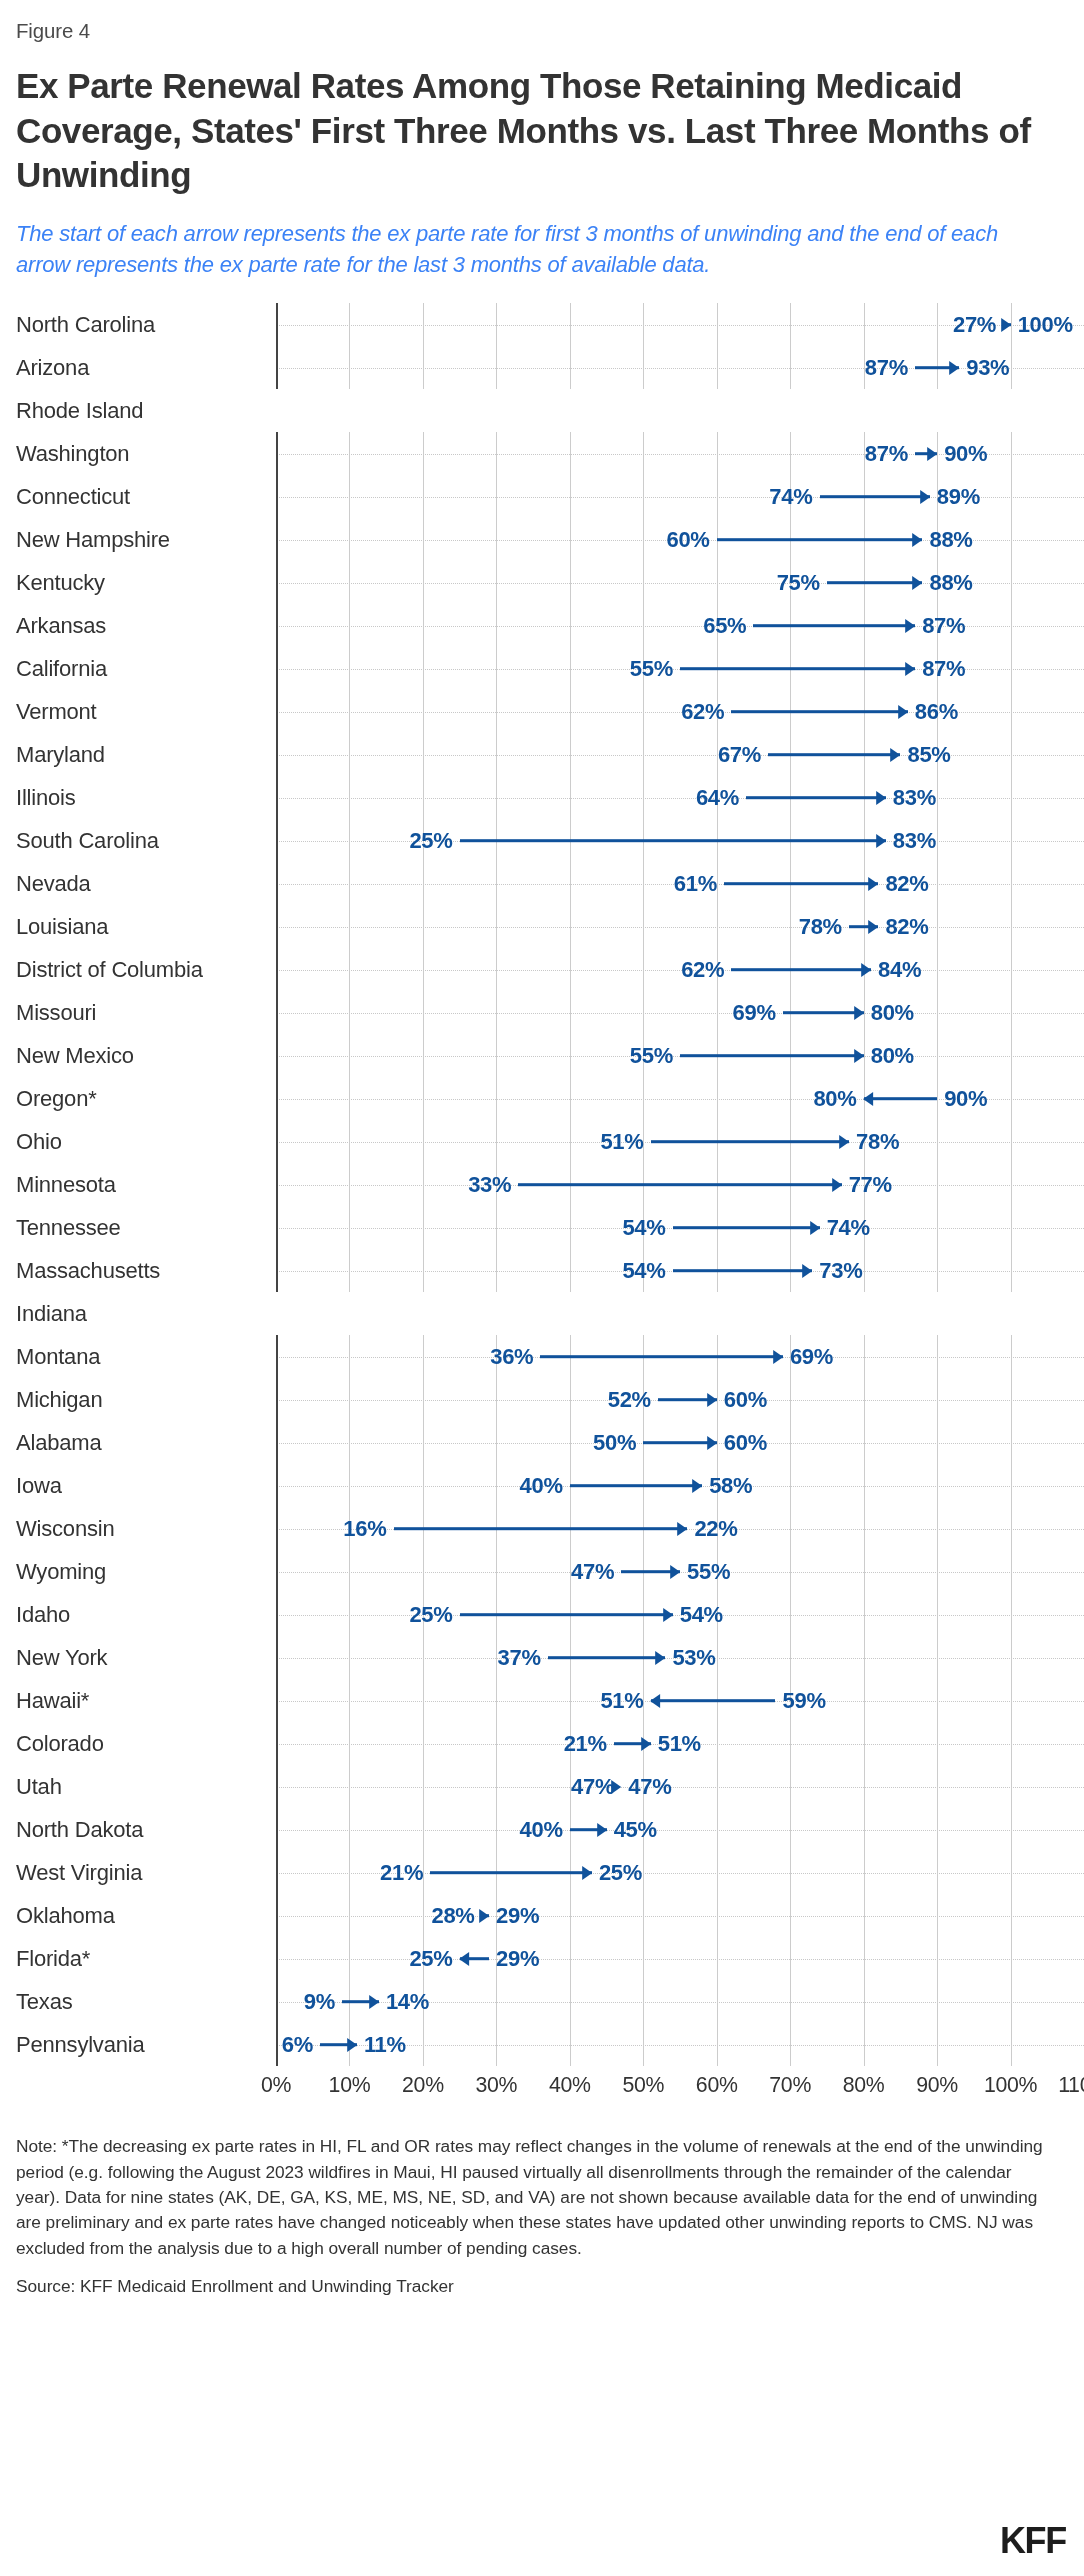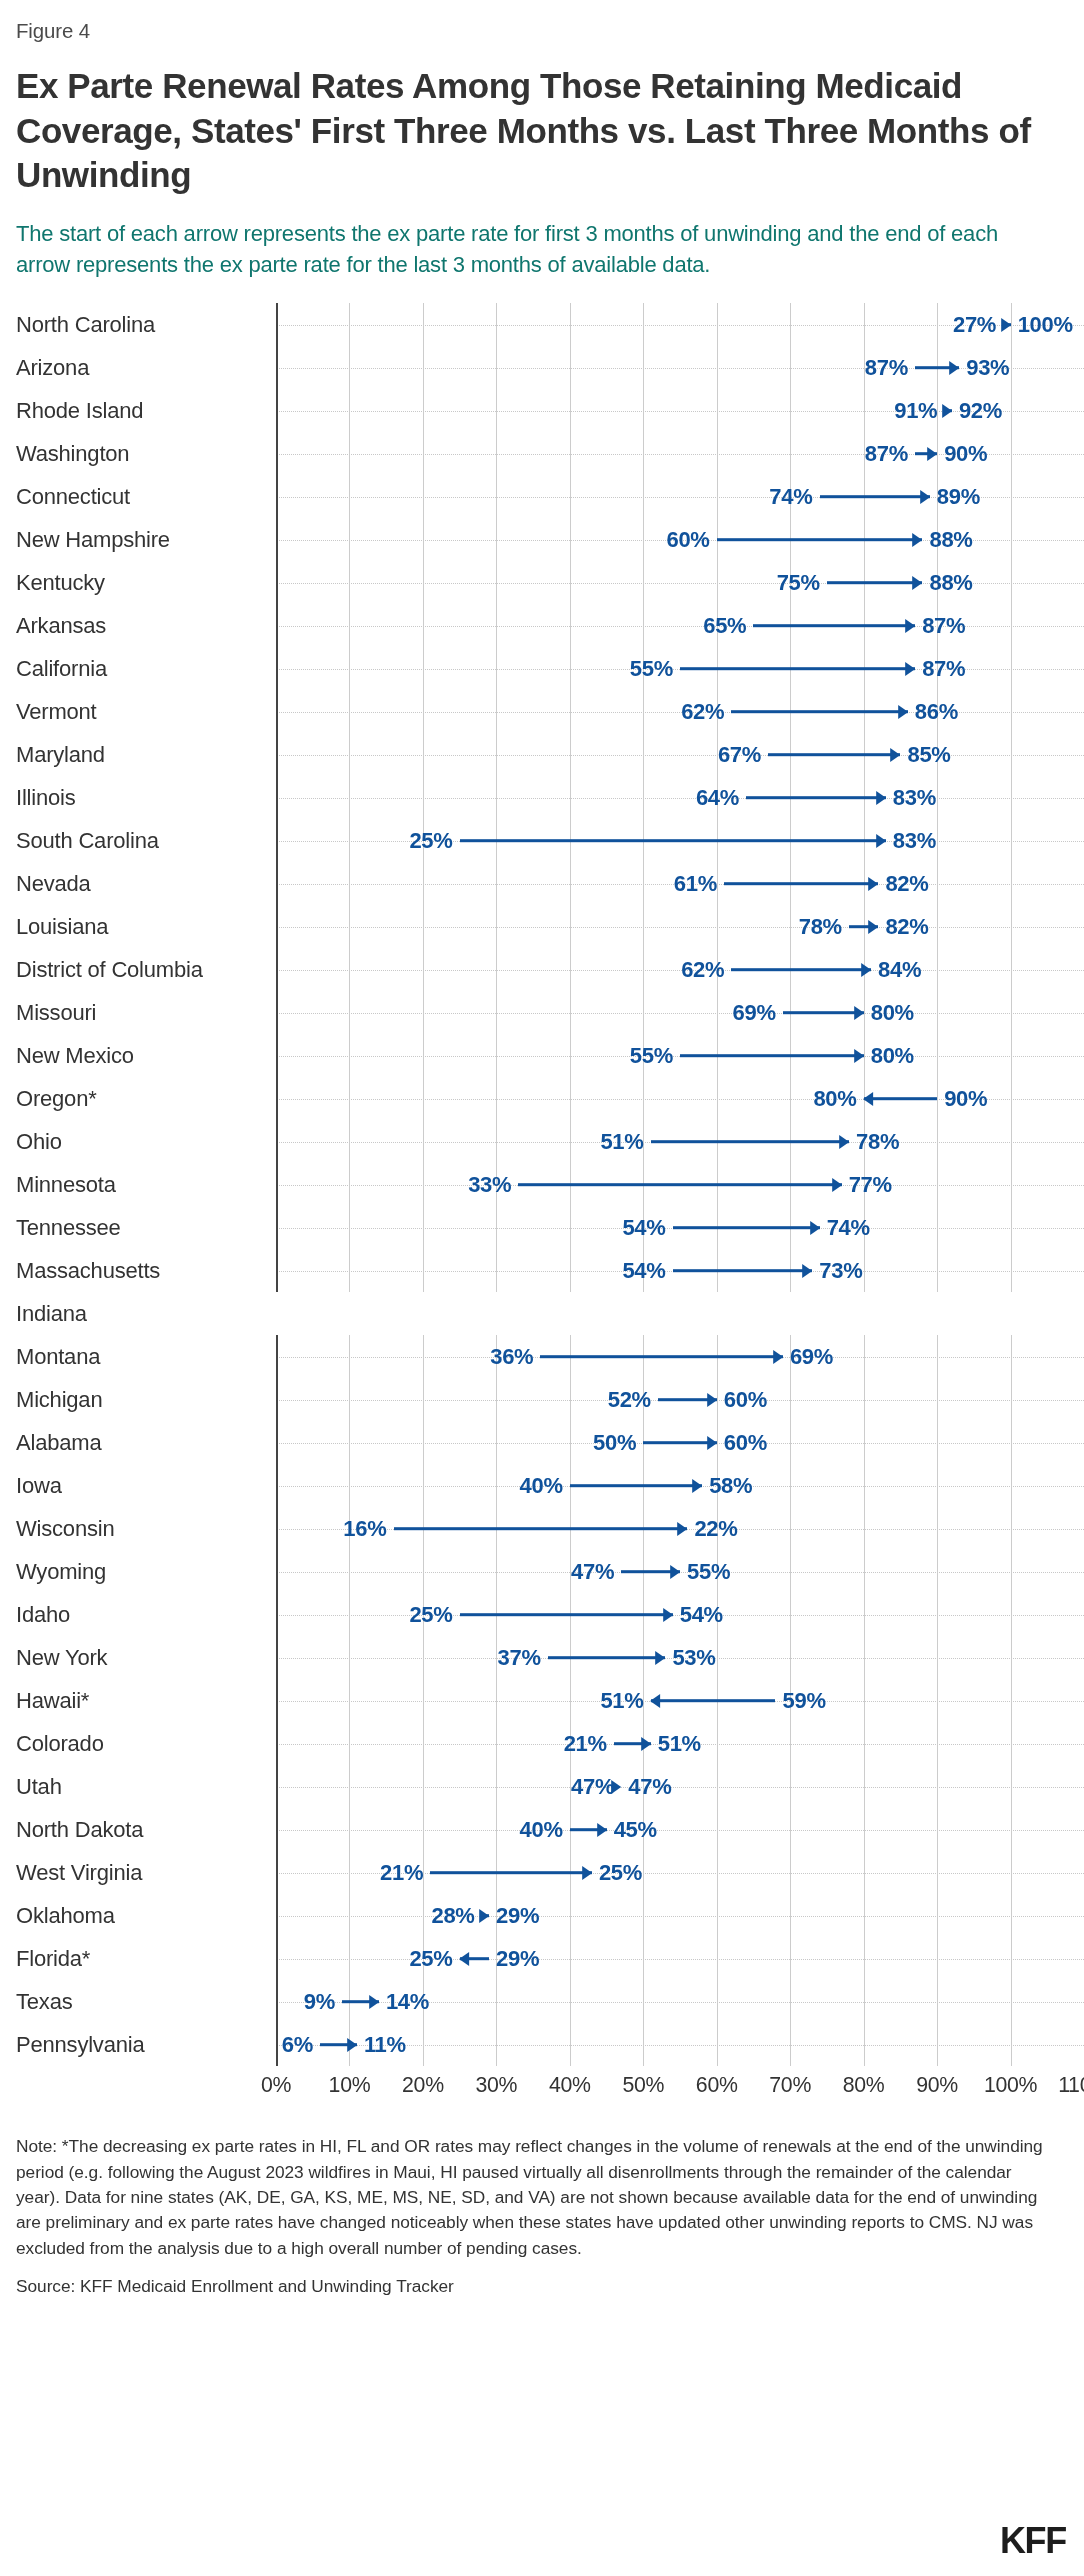--- a/index.html
+++ b/index.html
@@ -33,22 +33,23 @@
   .title {
     font-size: 35px;
     font-weight: bold;
     line-height: 1.28;
     color: #333333;
     padding: 21.3px 32px 0 16px;
     letter-spacing: -0.4px;
   }
   .subtitle {
     font-size: 22px;
+    font-style: italic;
     line-height: 1.42;
-    color: #0f766e;
+    color: #3b82f6;
     padding: 19.6px 36px 0 16px;
     letter-spacing: -0.2px;
   }
 
   
   .chart {
     position: relative;
     margin: 23px 0 0 0;
     width: 1084px;
   }
@@ -228,42 +229,20 @@
               <div style="position: absolute; inset: 0px;">
                 <div style="position: absolute; top: 50%; transform: translateY(-50%); height: 3.6px; background: rgb(16, 82, 155); left: 79.0909%; width: 5.45455%;"></div>
                 <div style="position: absolute; top: 50%; width: 0px; height: 0px; border-top: 7.1px solid transparent; border-bottom: 7.1px solid transparent; border-left: 10.7px solid rgb(16, 82, 155); left: 84.5455%; transform: translate(-9.8px, -50%);"></div>
               </div>
               <div class="val" style="right: 20.9091%; margin-right: 7.1px;">87%</div>
               <div class="val" style="left: 84.5455%; margin-left: 7.1px;">93%</div>
             </div>
           </div>
           <div class="row">
             <div class="state-label">Rhode Island</div>
-            <div class="track">
-              <div class="hline"></div>
-              <div class="vgrid">
-                <div class="vline axis0" style="left:0%"></div>
-                <div class="vline" style="left:9.090909090909092%"></div>
-                <div class="vline" style="left:18.181818181818183%"></div>
-                <div class="vline" style="left:27.27272727272727%"></div>
-                <div class="vline" style="left:36.36363636363637%"></div>
-                <div class="vline" style="left:45.45454545454545%"></div>
-                <div class="vline" style="left:54.54545454545454%"></div>
-                <div class="vline" style="left:63.63636363636363%"></div>
-                <div class="vline" style="left:72.72727272727273%"></div>
-                <div class="vline" style="left:81.81818181818183%"></div>
-                <div class="vline" style="left:90.9090909090909%"></div>
-              </div>
-              <div style="position: absolute; inset: 0px;">
-                <div style="position: absolute; top: 50%; transform: translateY(-50%); height: 3.6px; background: rgb(16, 82, 155); left: 82.7273%; width: 0.909091%;"></div>
-                <div style="position: absolute; top: 50%; width: 0px; height: 0px; border-top: 7.1px solid transparent; border-bottom: 7.1px solid transparent; border-left: 10.7px solid rgb(16, 82, 155); left: 83.6364%; transform: translate(-9.8px, -50%);"></div>
-              </div>
-              <div class="val" style="right: 17.2727%; margin-right: 7.1px;">91%</div>
-              <div class="val" style="left: 83.6364%; margin-left: 7.1px;">92%</div>
-            </div>
           </div>
           <div class="row">
             <div class="state-label">Washington</div>
             <div class="track">
               <div class="hline"></div>
               <div class="vgrid">
                 <div class="vline axis0" style="left:0%"></div>
                 <div class="vline" style="left:9.090909090909092%"></div>
                 <div class="vline" style="left:18.181818181818183%"></div>
                 <div class="vline" style="left:27.27272727272727%"></div>

